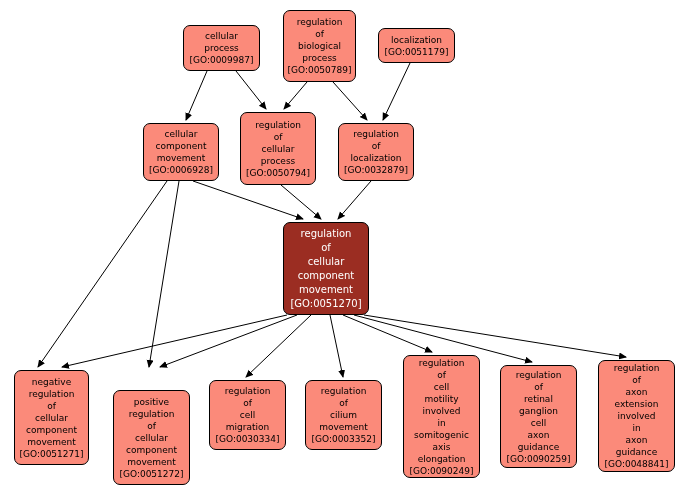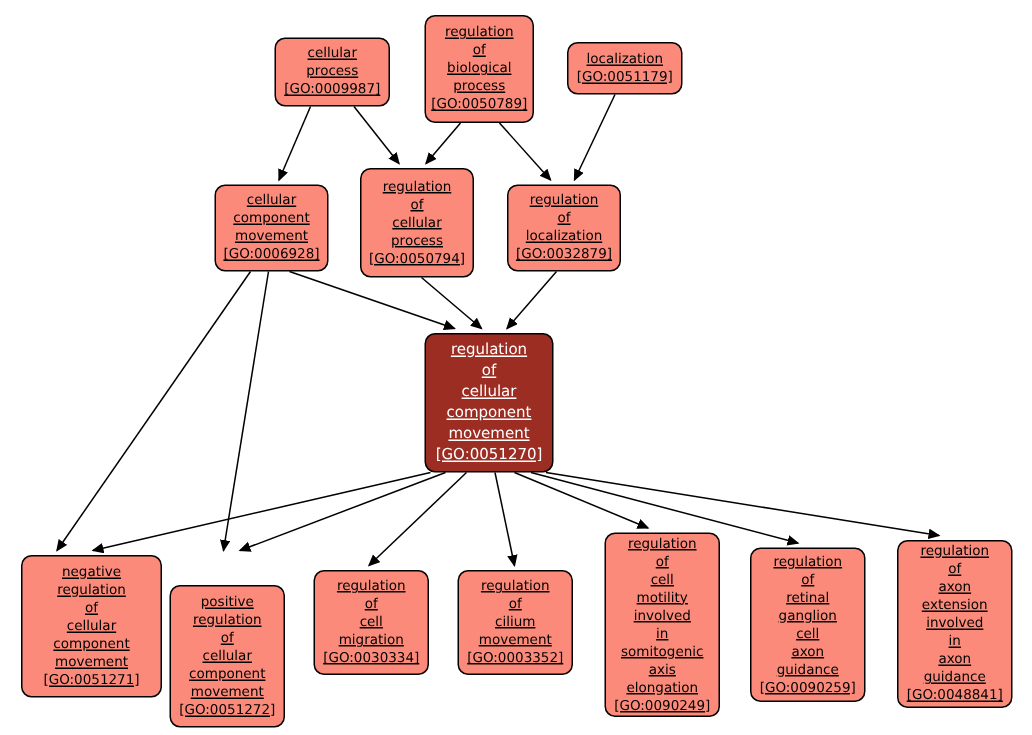--- a/index.html
+++ b/index.html
@@ -28,21 +28,20 @@
     border: 1px solid #000000;
     border-radius: 7px;
     display: flex;
     align-items: center;
     justify-content: center;
     text-align: center;
     font-size: 9px;
     line-height: 12px;
     color: #000000;
     cursor: pointer;
-    text-decoration: underline;
   }
   .node-text {
     white-space: pre-line;
     width: 100%;
   }
   .node.selected {
     background: #9b2d22;
     color: #ffffff;
     font-size: 10px;
     line-height: 14px;
@@ -121,21 +120,21 @@
 
   <div class="node selected" style="left:283px; top:222px; width:86px; height:93px;" title="regulation of cellular component movement">
     <span class="node-text">regulation
 of
 cellular
 component
 movement
 [GO:0051270]</span>
   </div>
 
-  <div class="node" style="left:14px; top:370px; width:94px; height:95px;" title="negative regulation of cellular component movement">
+  <div class="node" style="left:14px; top:370px; width:75px; height:95px;" title="negative regulation of cellular component movement">
     <span class="node-text">negative
 regulation
 of
 cellular
 component
 movement
 [GO:0051271]</span>
   </div>
 
   <div class="node" style="left:113px; top:390px; width:77px; height:95px;" title="positive regulation of cellular component movement">

